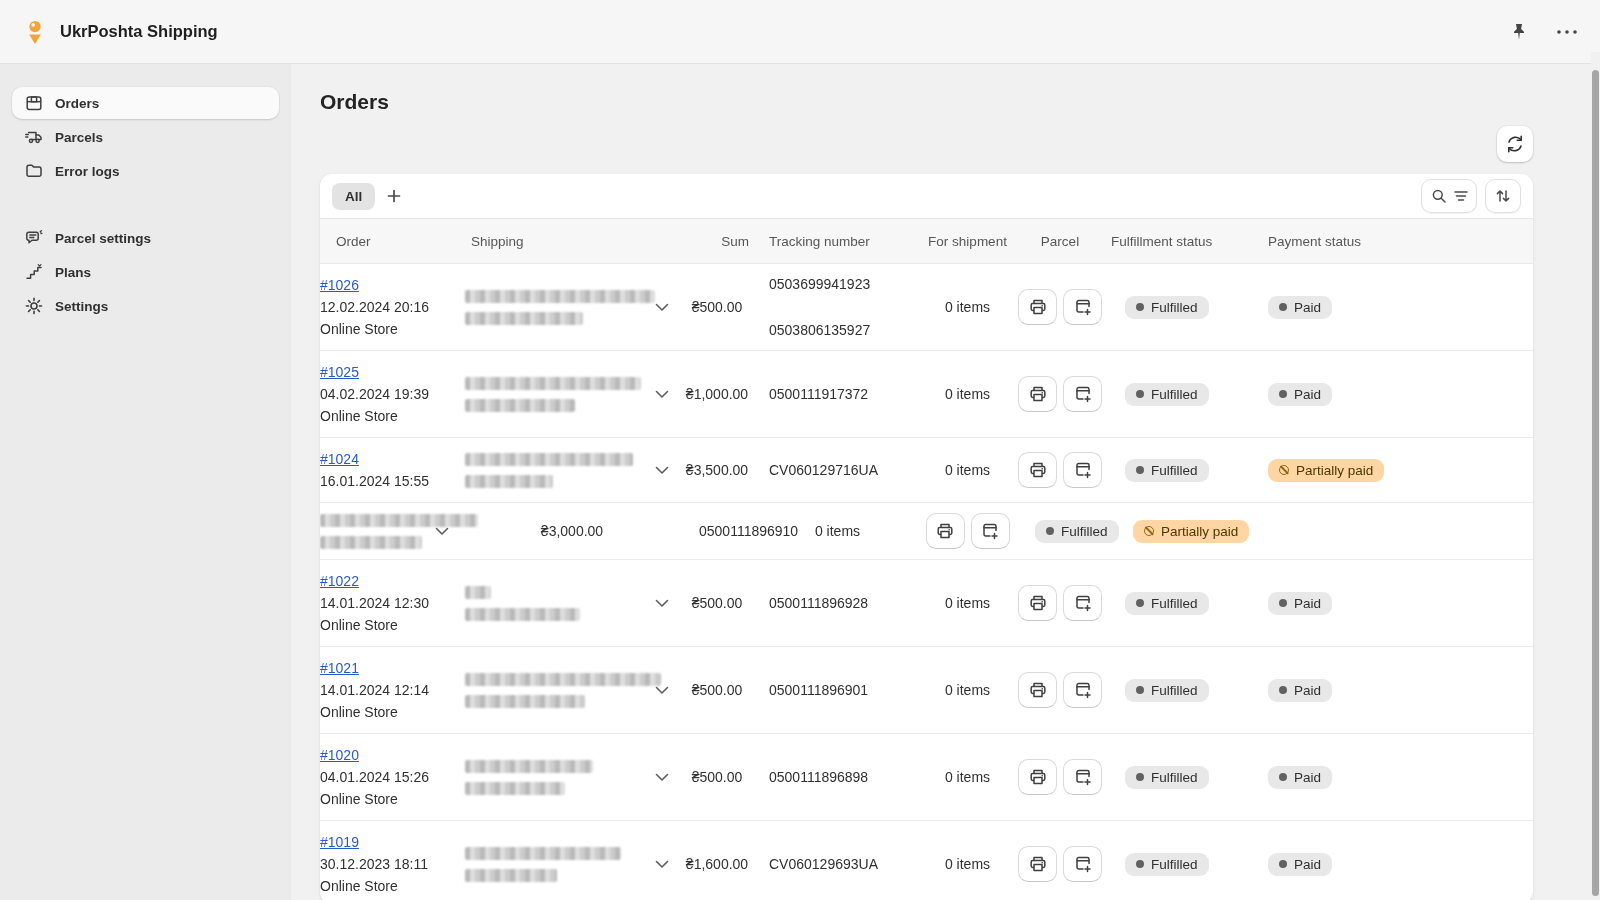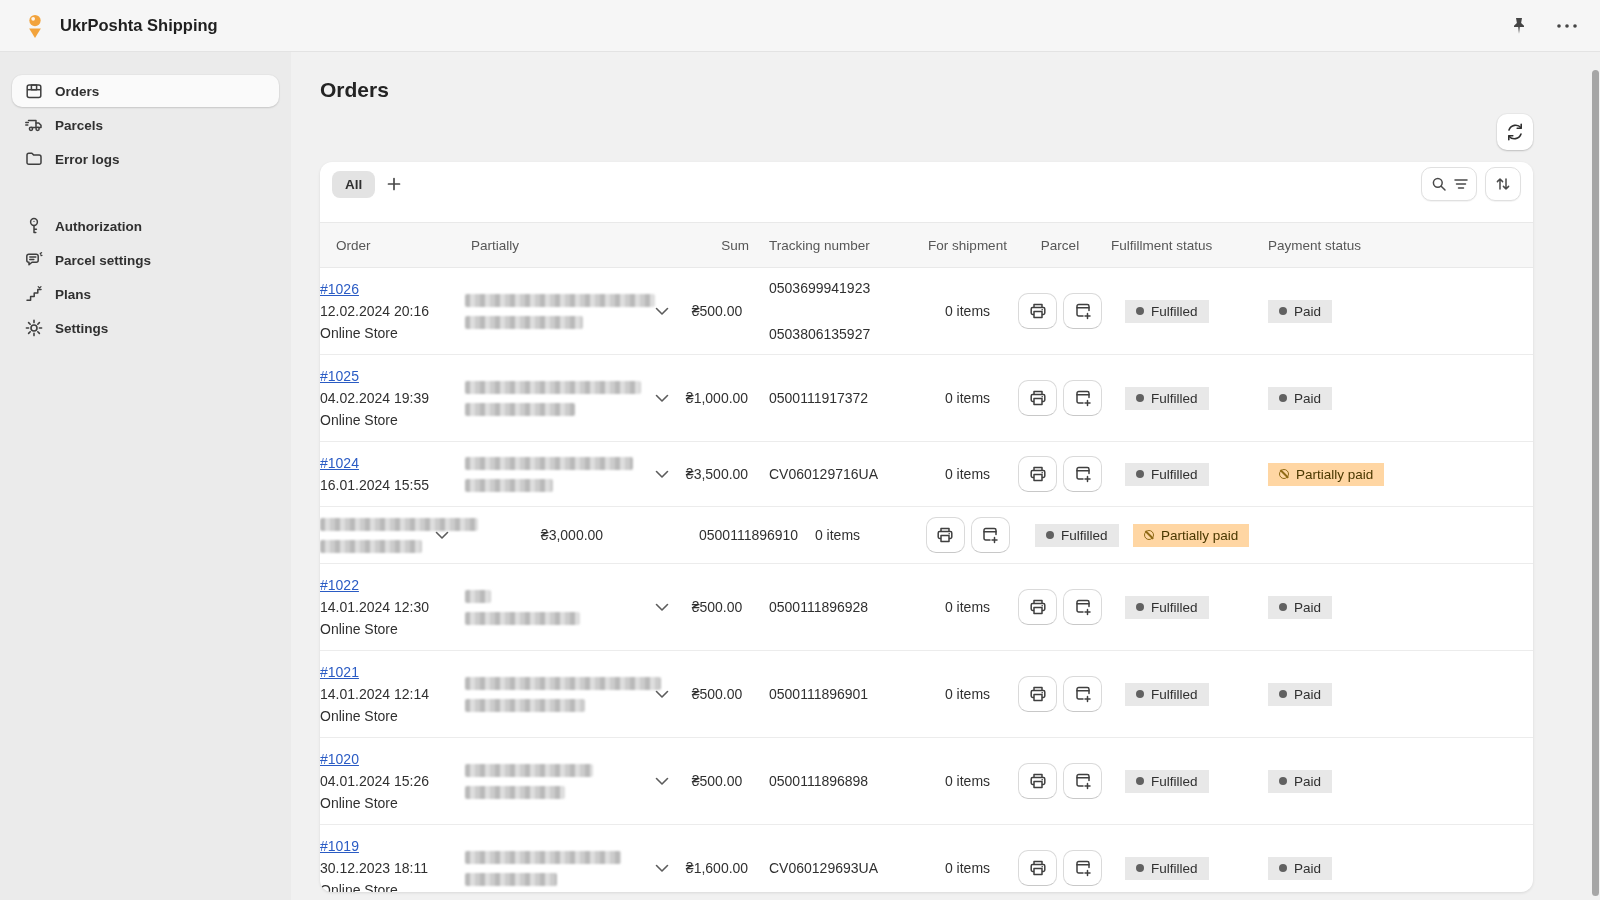--- a/index.html
+++ b/index.html
@@ -1,20 +1,20 @@
 <!DOCTYPE html>
 <html><head>
 <meta charset="utf-8">
 <style>
   * { margin:0; padding:0; box-sizing:border-box; }
   html,body { width:1600px; height:900px; overflow:hidden;
     font-family:"Liberation Sans", sans-serif; background:#f1f1f1; color:#303030; }
 
   
-  .topbar { height:52px; background:#f6f6f6; border-bottom:1px solid #e3e3e3;
+  .topbar { height:64px; background:#f6f6f6; border-bottom:1px solid #e3e3e3;
     display:flex; align-items:center; padding:0 22px; }
   .topbar .logo { width:26px; height:26px; margin-right:12px; display:flex; }
   .topbar .app-title { font-size:16.5px; font-weight:700; color:#1f1f1f; }
   .topbar .tb-actions { margin-left:auto; display:flex; align-items:center; gap:26px; }
   .tb-icon { width:22px; height:22px; display:flex; align-items:center; justify-content:center; cursor:pointer; }
 
   
   .layout { display:flex; height:848px; }
   .sidebar { width:291px; background:#ebebeb; padding-top:21px; flex:none; }
   .nav-item { height:32px; margin:2px 12px; padding:0 12px; border-radius:10px;
@@ -43,21 +43,21 @@
   .tab-actions { margin-left:auto; display:flex; gap:8px; }
   .pill-btn { height:34px; background:#fff; border:1px solid #e0e0e0; border-radius:10px;
     display:flex; align-items:center; justify-content:center; gap:7px; cursor:pointer;
     box-shadow:0 1px 1px rgba(0,0,0,.05); }
   .pill-btn.search-filter { width:56px; }
   .pill-btn.sort { width:36px; }
 
   
   .grid-row { display:grid; grid-template-columns:145px 220px 70px 165px 95px 90px 135px 1fr; align-items:center; }
   .thead { height:46px; background:#f7f7f7; border-top:1px solid #e9e9e9; border-bottom:1px solid #e9e9e9;
-    font-size:13.5px; color:#575757;margin-top:16px; }
+    font-size:13.5px; color:#575757; }
   .thead .hc { padding:0 6px; }
   .hc.c-order { padding-left:16px; }
   .hc.c-sum { text-align:right; padding-right:6px; }
   .hc.c-track { padding-left:14px; }
   .hc.c-ship, .hc.c-parcel { text-align:center; }
   .hc.c-pay { padding-left:28px; }
 
   .trow { border-bottom:1px solid #ececec; padding:10px 0; font-size:14px; }
   .cell-order { padding-left:0; line-height:22px; align-self:center; }
   .order-link { color:#2a5bc4; text-decoration:underline; font-size:14px; cursor:pointer; }
@@ -73,21 +73,21 @@
   .cell-sum { text-align:center; padding-right:6px; }
   .cell-track { padding-left:14px; display:flex; flex-direction:column; gap:30px; }
   .cell-ship { text-align:center; }
   .cell-parcel { display:flex; justify-content:center; gap:6px; }
   .icon-btn { width:39px; height:36px; background:#fff; border:1px solid #dadada; border-bottom-color:#c8c8c8;
     border-radius:10px; display:flex; align-items:center; justify-content:center; cursor:pointer; }
   .cell-fulfill { padding-left:20px; }
   .cell-pay { padding-left:28px; }
 
   .badge { display:inline-flex; align-items:center; gap:7px; padding:4px 11px;
-    border-radius:0; font-size:13.5px; background:#e8e8e8; color:#303030; white-space:nowrap; }
+    border-radius:9px; font-size:13.5px; background:#e8e8e8; color:#303030; white-space:nowrap; }
   .badge .dot { width:8px; height:8px; border-radius:50%; background:#616161; flex:none; }
   .badge.warning { background:#ffd6a3; color:#4a3800; }
   .partial-icon { position:relative; width:10px; height:10px; border:1.5px solid #8f6a16;
     border-radius:50%; flex:none; }
   .partial-icon::after { content:""; position:absolute; left:-1.2px; top:3.3px; width:11px; height:1.5px;
     background:#8f6a16; transform:rotate(45deg); }
 
   
   .v-scrollbar { position:fixed; right:0; top:52px; width:9px; height:848px; background:#f1f1f1; }
   .v-scrollbar .thumb { position:absolute; top:18px; left:1px; width:7px; height:826px;
@@ -152,30 +152,20 @@
       <span>
         <svg width="20" height="20" viewBox="0 0 20 20" fill="none" stroke="#3f3f3f" stroke-width="1.5" stroke-linejoin="round">
           <path d="M3 6A1.8 1.8 0 0 1 4.8 4.2h3.1l1.9 1.9h5.4A1.8 1.8 0 0 1 17 7.9v5.6a1.8 1.8 0 0 1-1.8 1.8H4.8A1.8 1.8 0 0 1 3 13.5z"></path>
         </svg>
       </span>
       <span>Error logs</span>
     </div>
 
     <div class="nav-gap"></div>
 
-    <div class="nav-item">
-      <span>
-        <svg width="20" height="20" viewBox="0 0 20 20" fill="none" stroke="#3f3f3f" stroke-width="1.5" stroke-linecap="round" stroke-linejoin="round">
-          <circle cx="10" cy="6" r="3.4"></circle>
-            <circle cx="10" cy="5.4" r="0.6" fill="#3f3f3f" stroke="none"></circle>
-          <path d="M10 9.4v7.2M10 13.2h2.4M10 16.6h1.8"></path>
-        </svg>
-      </span>
-      <span>Authorization</span>
-    </div>
     <div class="nav-item">
       <span>
         <svg width="20" height="20" viewBox="0 0 20 20" fill="none" stroke="#3f3f3f" stroke-width="1.5" stroke-linecap="round" stroke-linejoin="round">
           <path d="M2.8 6.2a2 2 0 0 1 2-2h7.4a2 2 0 0 1 2 2v4a2 2 0 0 1-2 2H8l-3 2.6v-2.6h-.2a2 2 0 0 1-2-2z"></path>
           <path d="M5.8 7h6M5.8 9.4h4"></path>
           <path d="M16.2 3.2l.5 1.1M18 5.4l-1.1.3M17.6 2.6l-.8.8" stroke-width="1.2"></path>
         </svg>
       </span>
       <span>Parcel settings</span>
     </div>
@@ -247,21 +237,21 @@
                 <path d="M5 13V3M2.4 5.6L5 3l2.6 2.6"></path>
                   <path d="M11 3v10M8.4 10.4L11 13l2.6-2.6"></path>
               </svg>
             </span>
           </button>
         </div>
       </div>
 
       <div class="grid-row thead">
         <div class="hc c-order">Order</div>
-        <div class="hc">Partially</div>
+        <div class="hc">Shipping</div>
         <div class="hc c-sum">Sum</div>
         <div class="hc c-track">Tracking number</div>
         <div class="hc c-ship">For shipment</div>
         <div class="hc c-parcel">Parcel</div>
         <div class="hc">Fulfillment status</div>
         <div class="hc c-pay">Payment status</div>
       </div>
 
       <div id="tbody">
   <div class="grid-row trow">

